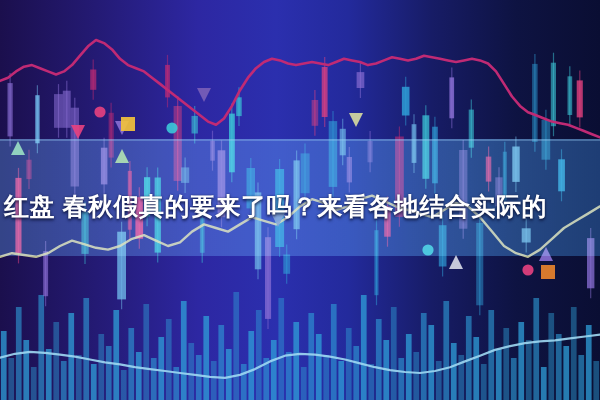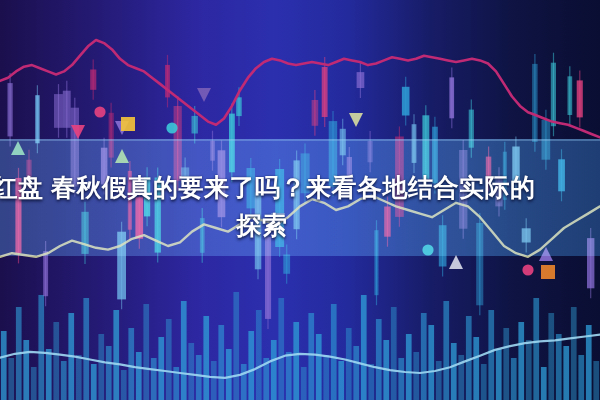--- a/index.html
+++ b/index.html
@@ -31,21 +31,21 @@
       rgba(60,135,205,.46) 78%,
       rgba(50,120,195,.42) 100%);
     height:117px;width:600px;position:absolute;left:0;
     mix-blend-mode:screen;
   }
   #bandTop{
     top:139px;height:2px;background:rgba(150,200,240,.35);
   }
   #titleWrap{
     position:absolute;left:0;top:158px;width:524px;height:96px;
-    display:flex;flex-direction:column;align-items:center;justify-content:center;
+    display:flex;flex-direction:row;align-items:center;justify-content:space-between;
     z-index:40;
   }
   .tline{
     color:#ffffff;font-weight:bold;font-size:25px;line-height:38px;
     letter-spacing:.5px;white-space:nowrap;
     text-shadow:0 2px 3px rgba(8,14,50,.75), 0 0 2px rgba(10,20,60,.6);
   }
   .tline.l1{padding-left:4px;}
   svg{display:block;}
 </style>
@@ -351,16 +351,15 @@
         <circle cx="172" cy="128" r="5.6000000000000005" fill="#3cc8d8" opacity="0.9"></circle>
         <circle cx="428" cy="250" r="5.6000000000000005" fill="#3cc8d8" opacity="0.9"></circle>
       </g>
   </svg>
 
   <div class="layer" id="bandMid"></div>
   <div class="layer" id="bandTop"></div>
 
   <div id="titleWrap">
     <div class="tline l1">红盘 春秋假真的要来了吗？来看各地结合实际的</div>
-    <div class="tline l2">探索</div>
   </div>
 
 </div>
 
 </body></html>

